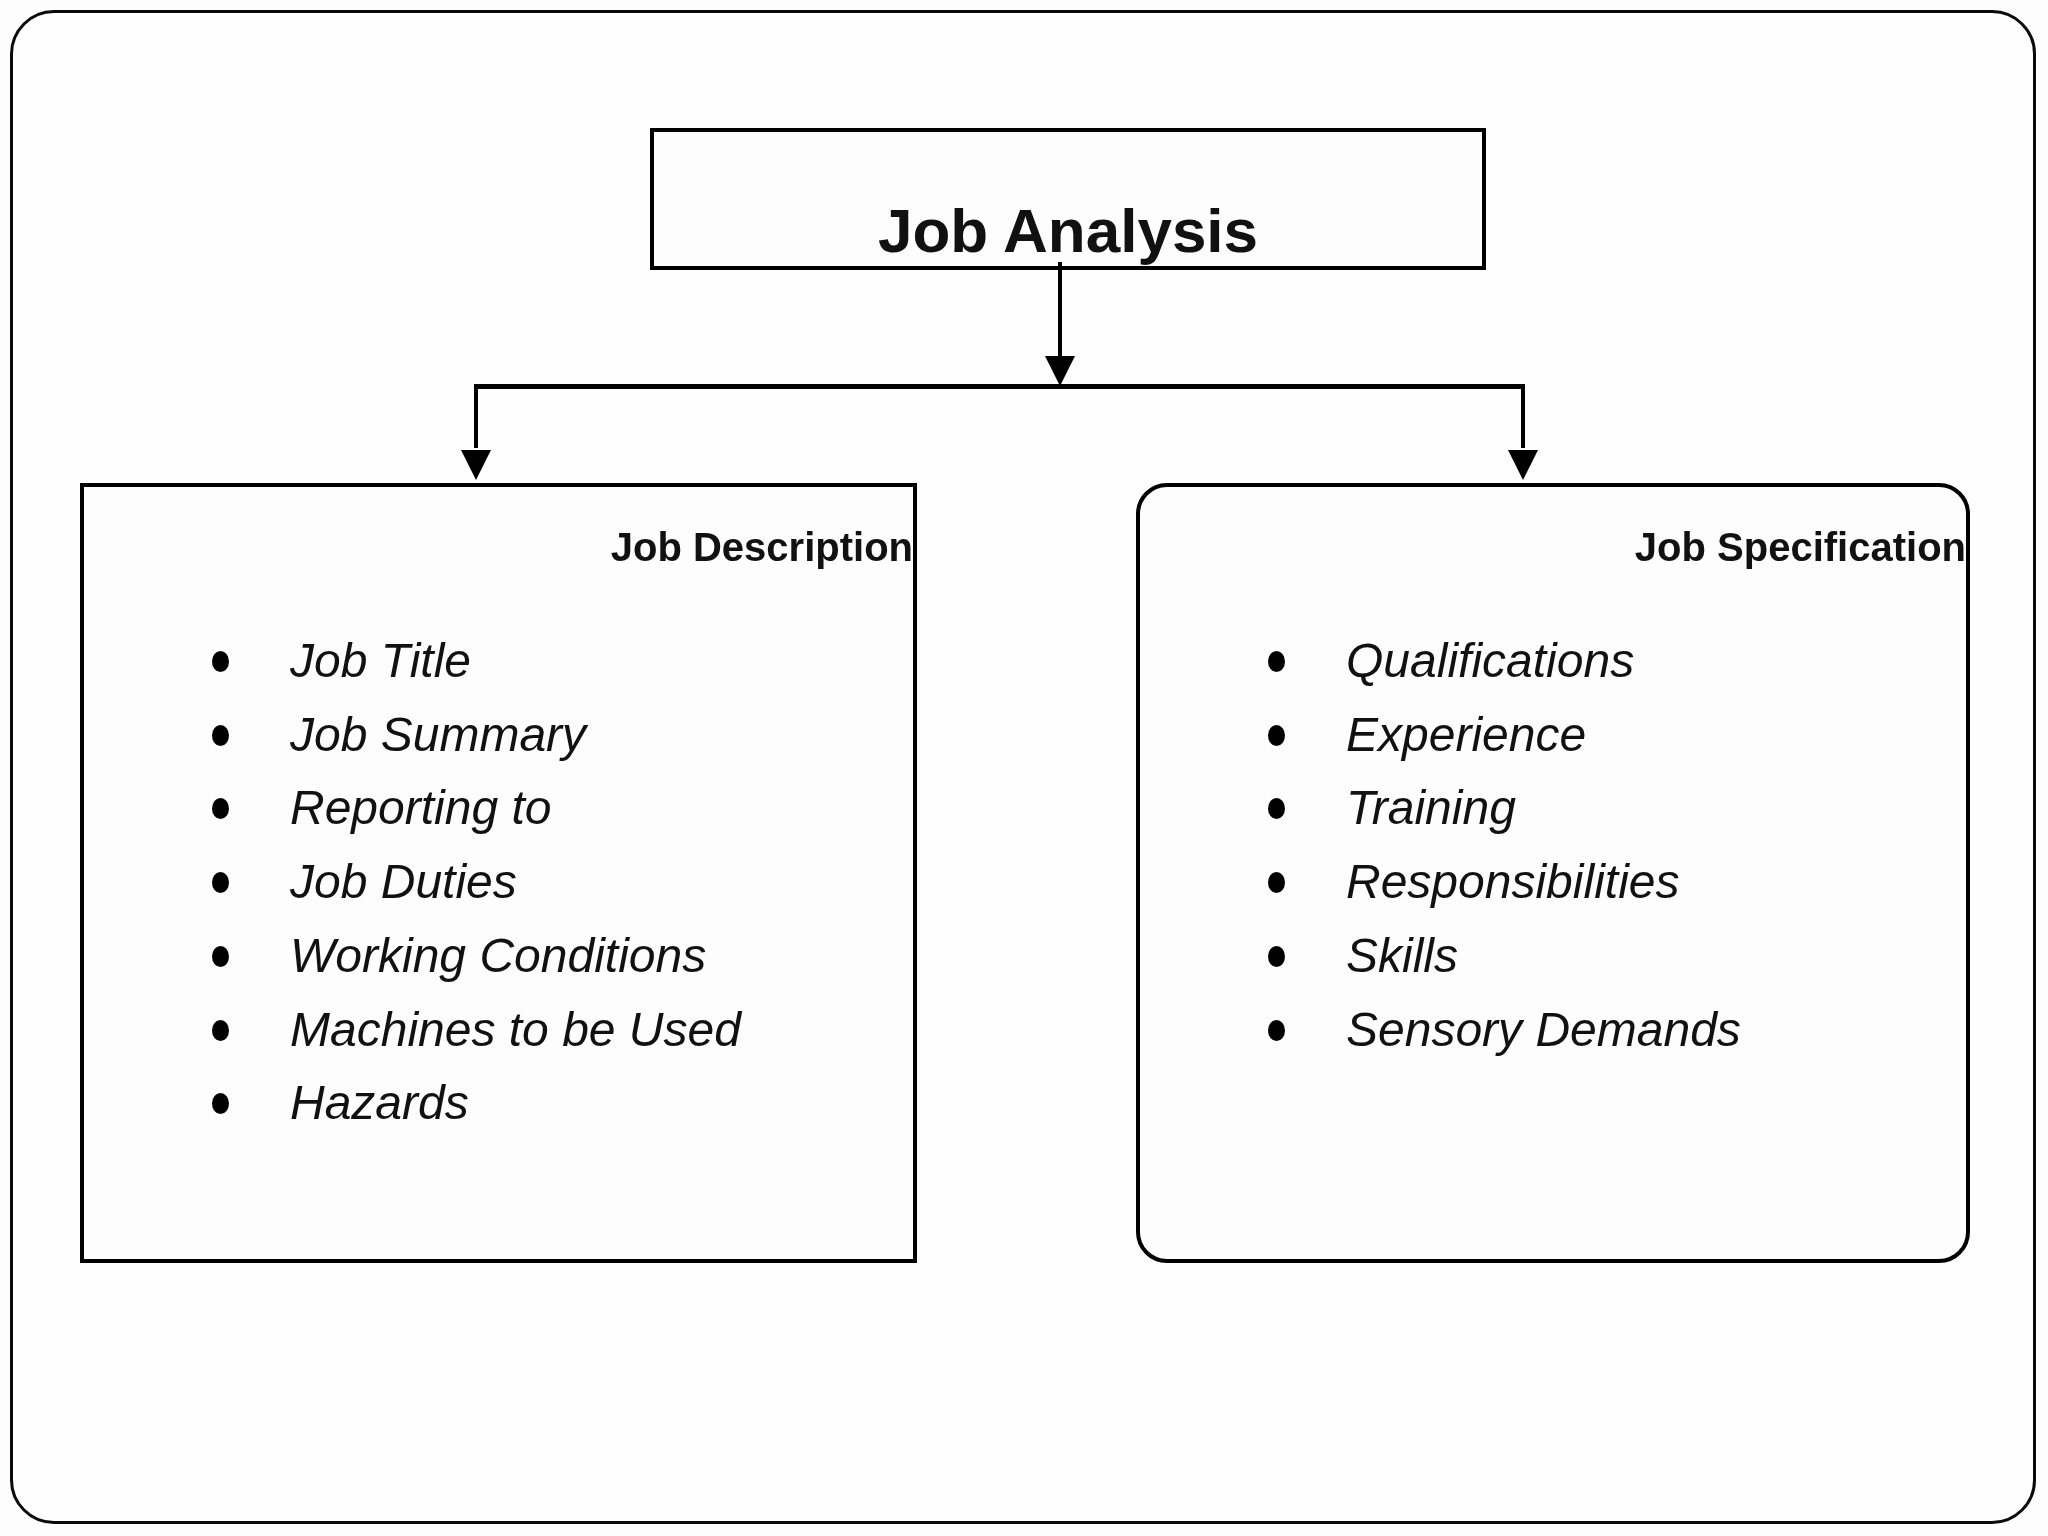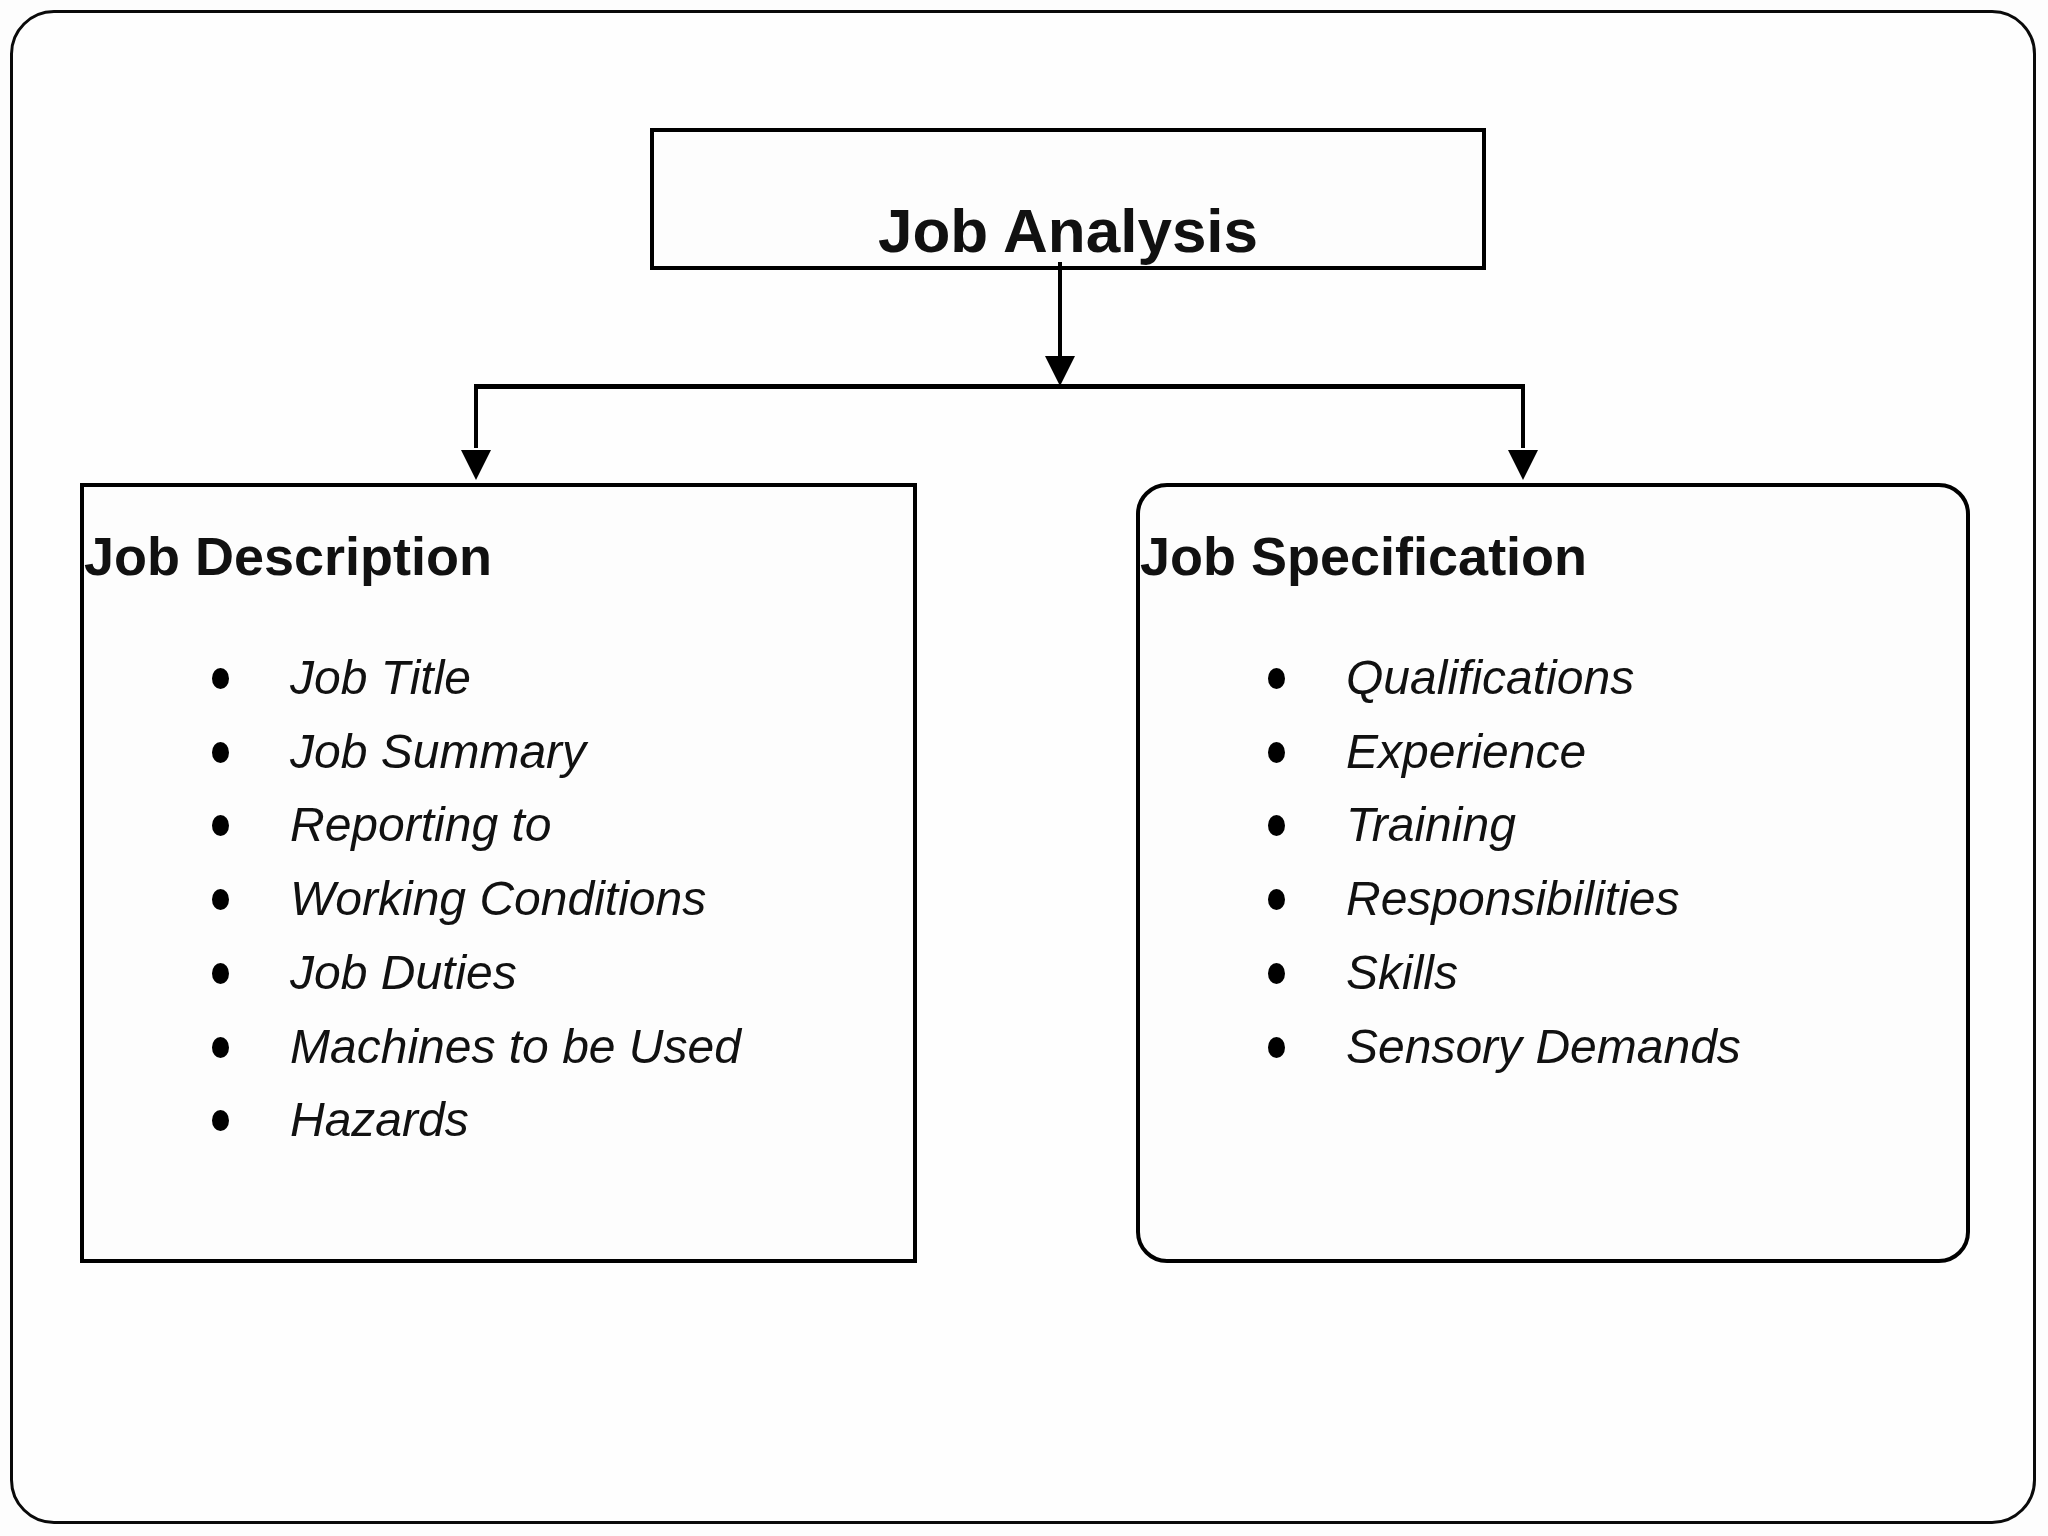--- a/index.html
+++ b/index.html
@@ -49,22 +49,22 @@
     top: 483px;
     height: 780px;
     border: 4px solid #000000;
     background: #fdfdfd;
     box-sizing: border-box;
   }
   .panel-left  { left: 80px;  width: 837px; }
   .panel-right { left: 1136px; width: 834px; border-radius: 31px; }
   .panel-title {
     margin-top: 38px;
-    text-align: left;
-    font-size: 54px;
+    text-align: right;
+    font-size: 40px;
     font-weight: 700;
   }
   ul.panel-list {
     list-style: none;
     margin: 64px 0 0 0;
     padding: 0 0 0 128px;
     font-style: italic;
   }
   ul.panel-list li {
     display: flex;
@@ -112,25 +112,25 @@
       <li>
           <span class="bullet"></span>
           <span class="li-text">Job Summary</span>
         </li>
       <li>
           <span class="bullet"></span>
           <span class="li-text">Reporting to</span>
         </li>
       <li>
           <span class="bullet"></span>
-          <span class="li-text">Working Conditions</span>
+          <span class="li-text">Job Duties</span>
         </li>
       <li>
           <span class="bullet"></span>
-          <span class="li-text">Job Duties</span>
+          <span class="li-text">Working Conditions</span>
         </li>
       <li>
           <span class="bullet"></span>
           <span class="li-text">Machines to be Used</span>
         </li>
       <li>
           <span class="bullet"></span>
           <span class="li-text">Hazards</span>
         </li>
     </ul>

